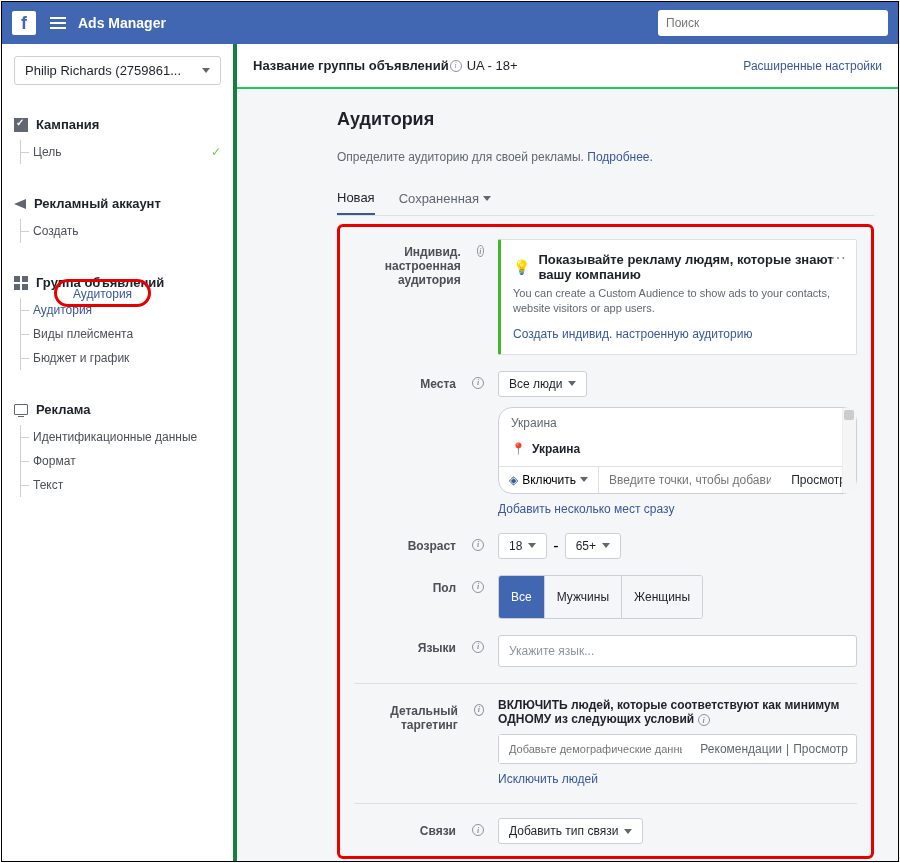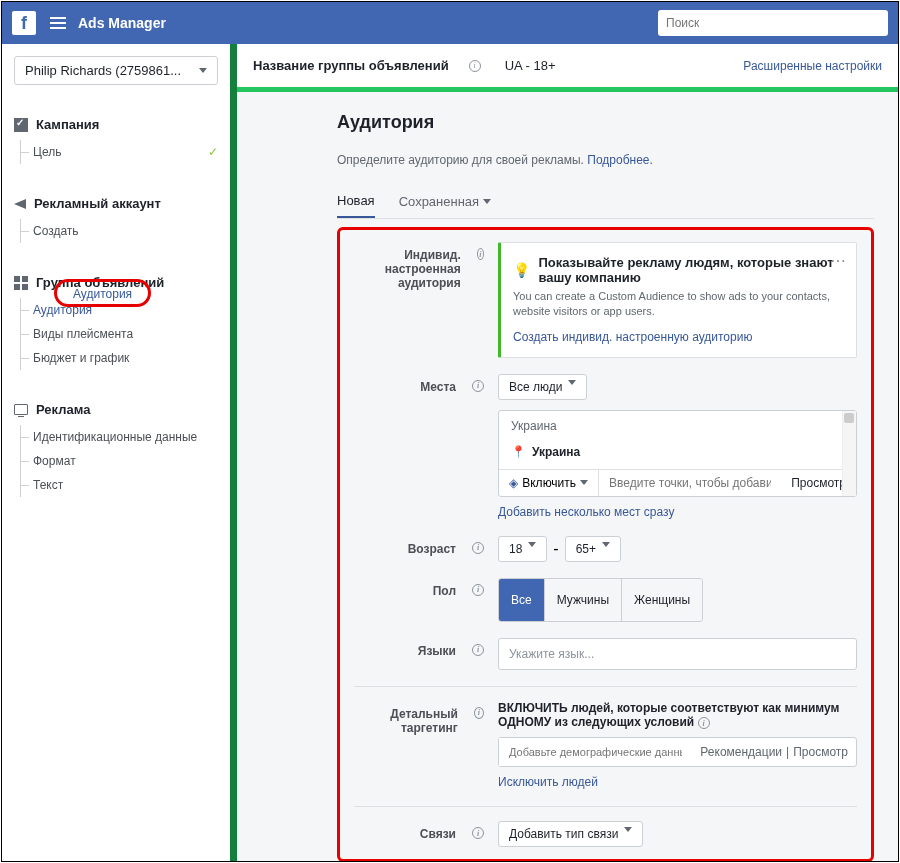--- a/index.html
+++ b/index.html
@@ -7,34 +7,34 @@
 .frame{border:1px solid #000;width:898px;height:861px;position:absolute;top:1px;left:1px;overflow:hidden}
 .topbar{height:42px;background:#4267b2;display:flex;align-items:center;padding:0 10px;color:#fff}
 .fb-logo{width:24px;height:24px;background:#fff;color:#4267b2;display:flex;align-items:center;justify-content:center;font-weight:bold;font-size:18px;border-radius:2px}
 .hamburger{margin-left:14px;display:flex;flex-direction:column;gap:3px;cursor:pointer}
 .hamburger span{width:16px;height:2px;background:#fff}
 .app-title{margin-left:12px;font-size:14px;font-weight:600}
 .topbar-spacer{flex:1}
 .search-box{height:26px;background:#fff;border-radius:3px;width:230px;padding:0 8px;display:flex;align-items:center}
 .search-box input{border:none;outline:none;font-size:12px;width:100%;color:#333}
 .content{display:flex;height:819px}
-.sidebar{width:235px;padding:12px;border-right:7px solid #15803d}
+.sidebar{width:235px;padding:12px;border-right:4px solid #15803d}
 .account-sel{border:1px solid #ccd0d5;border-radius:3px;padding:6px 10px;display:flex;align-items:center;justify-content:space-between;cursor:pointer;font-size:13px;color:#1d2129}
 .caret{width:0;height:0;border-left:4px solid transparent;border-right:4px solid transparent;border-top:5px solid #606770}
 .nav-section{margin-top:28px}
 .nav-head{display:flex;align-items:center;gap:8px;font-size:13px;font-weight:600;color:#1d2129;padding:4px 0}
 .nav-items{margin-left:6px;border-left:1px solid #d0d0d0;margin-top:4px}
 .nav-item{padding:5px 0 5px 12px;font-size:12px;color:#4b4f56;display:flex;align-items:center;justify-content:space-between;cursor:pointer;position:relative}
 .nav-item::before{content:"";position:absolute;left:0;top:50%;width:8px;height:1px;background:#d0d0d0}
 .nav-item.active{color:#385898}
 .check-ico{color:#8bc34a;font-size:12px}
 .red-circle{position:absolute;border:3px solid #e60000;border-radius:20px;padding:2px 16px;left:52px;top:277px;pointer-events:none}
 .red-circle span{font-size:12px;color:#385898}
 .main{flex:1;background:#f5f6f7;display:flex;flex-direction:column;overflow:hidden}
-.group-bar{background:#fff;padding:10px 16px;display:flex;align-items:center;gap:20px;border-bottom:5px solid #22c55e}
+.group-bar{background:#fff;padding:10px 16px;display:flex;align-items:center;gap:1px;border-bottom:2px solid #22c55e}
 .group-label{font-size:13px;font-weight:600;color:#1d2129}
 .info-ico{width:12px;height:12px;border:1px solid #8d949e;border-radius:50%;display:inline-flex;align-items:center;justify-content:center;font-size:8px;color:#8d949e;font-style:italic;font-family:serif}
 .group-input{flex:1;border:none;outline:none;font-size:13px;padding:4px;color:#1d2129}
 .adv-link{color:#385898;font-size:12px;cursor:pointer}
 .scroll-area{flex:1;padding:20px 24px 20px 100px;overflow:hidden}
 .section-title{font-size:18px;font-weight:600;color:#1d2129}
 .section-sub{font-size:12px;color:#606770;margin-top:20px}
 .section-sub a{color:#385898;text-decoration:none;cursor:pointer}
 .tabs{margin-top:18px;border-bottom:1px solid #dddfe2;display:flex;gap:24px}
 .tab{padding:8px 0;font-size:13px;color:#606770;cursor:pointer;display:flex;align-items:center;gap:4px}
@@ -42,22 +42,22 @@
 .red-box{border:3px solid #e60000;border-radius:6px;margin-top:8px;padding:12px 14px}
 .form-row{display:flex;gap:14px;margin-bottom:16px}
 .form-label{width:130px;text-align:right;font-size:12px;color:#4b4f56;font-weight:600;display:flex;justify-content:flex-end;align-items:flex-start;gap:16px;padding-top:6px}
 .form-ctrl{flex:1}
 .hint-card{border-left:3px solid #42b72a;background:#fff;border:1px solid #dddfe2;border-left:3px solid #42b72a;padding:12px;border-radius:2px;position:relative}
 .hint-title{display:flex;align-items:center;gap:8px;font-size:13px;font-weight:600;color:#1d2129}
 .bulb{color:#42b72a;font-size:14px}
 .hint-body{font-size:11px;color:#606770;margin-top:4px;line-height:1.4}
 .hint-link{font-size:12px;color:#385898;margin-top:10px;display:inline-block;cursor:pointer}
 .dots{position:absolute;top:8px;right:10px;color:#8d949e;font-size:16px;cursor:pointer}
-.sel-btn{display:inline-flex;align-items:flex-start;gap:6px;border:1px solid #ccd0d5;background:#fff;padding:5px 10px;font-size:12px;border-radius:3px;cursor:pointer;color:#1d2129}
-.loc-box{border:1px solid #ccd0d5;background:#fff;margin-top:10px;border-radius:3px;position:relative}
+.sel-btn{display:inline-flex;align-items:center;gap:6px;border:1px solid #ccd0d5;background:#fff;padding:5px 10px;font-size:12px;border-radius:3px;cursor:pointer;color:#1d2129}
+.loc-box{border:1px solid #ccd0d5;background:#fff;margin-top:10px;border-radius:14px;position:relative}
 .loc-item{padding:8px 12px;font-size:12px;color:#606770}
 .loc-chip{padding:4px 12px 10px;display:flex;align-items:center;gap:6px;font-size:12px;color:#1d2129}
 .pin{color:#385898;font-size:12px}
 .loc-bottom{display:flex;align-items:center;border-top:1px solid #dddfe2}
 .inc-sel{display:flex;align-items:center;gap:4px;padding:6px 10px;font-size:12px;cursor:pointer;border-right:1px solid #dddfe2}
 .loc-input{flex:1;border:none;outline:none;padding:6px 10px;font-size:12px;color:#8d949e}
 .browse{padding:6px 10px;font-size:12px;color:#1d2129;cursor:pointer}
 .scroll-hint{position:absolute;right:0;top:0;width:14px;height:100%;border-left:1px solid #eee;background:#f5f5f5}
 .scroll-thumb{position:absolute;right:2px;top:2px;width:10px;height:10px;background:#ccc;border-radius:2px}
 .link-sm{font-size:12px;color:#385898;margin-top:8px;display:inline-block;cursor:pointer}

